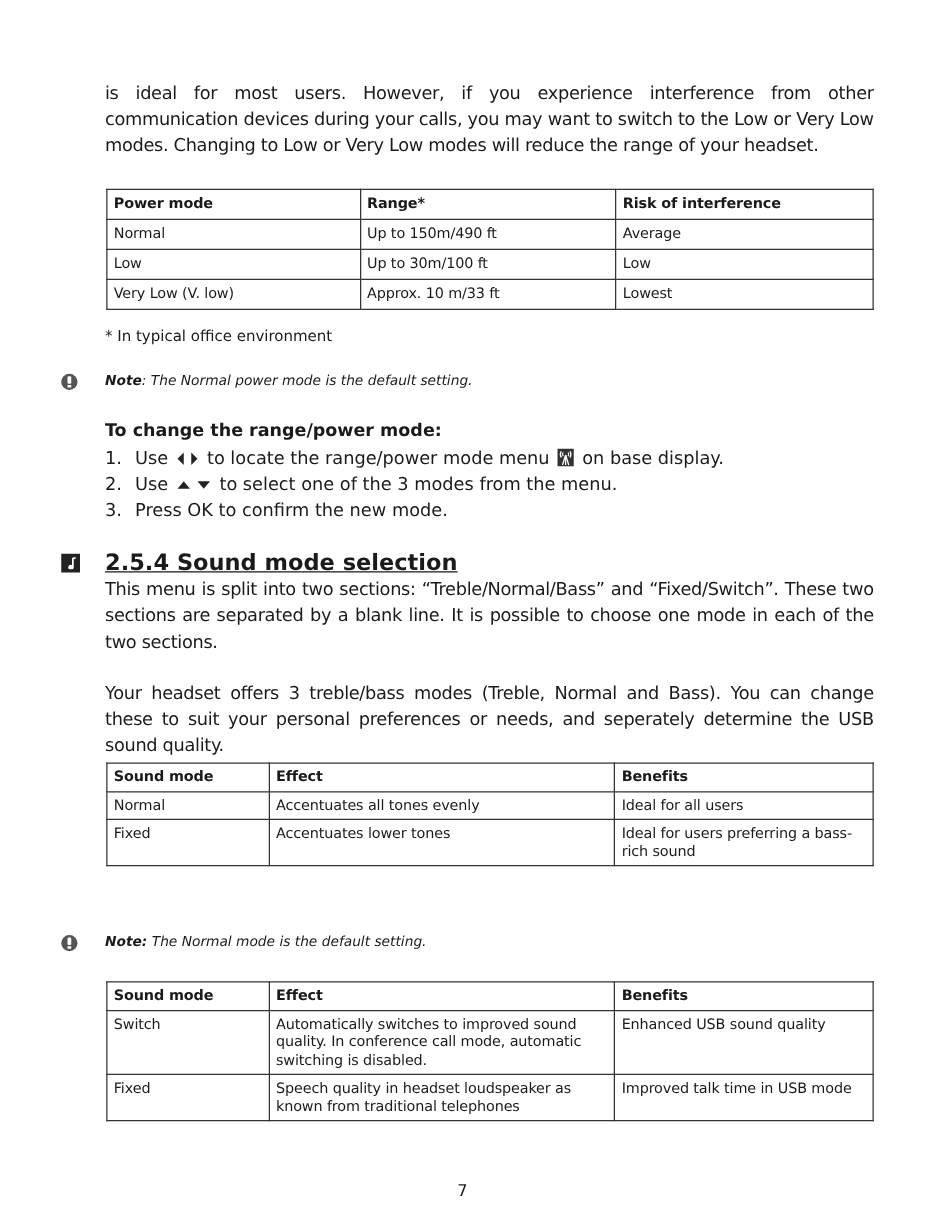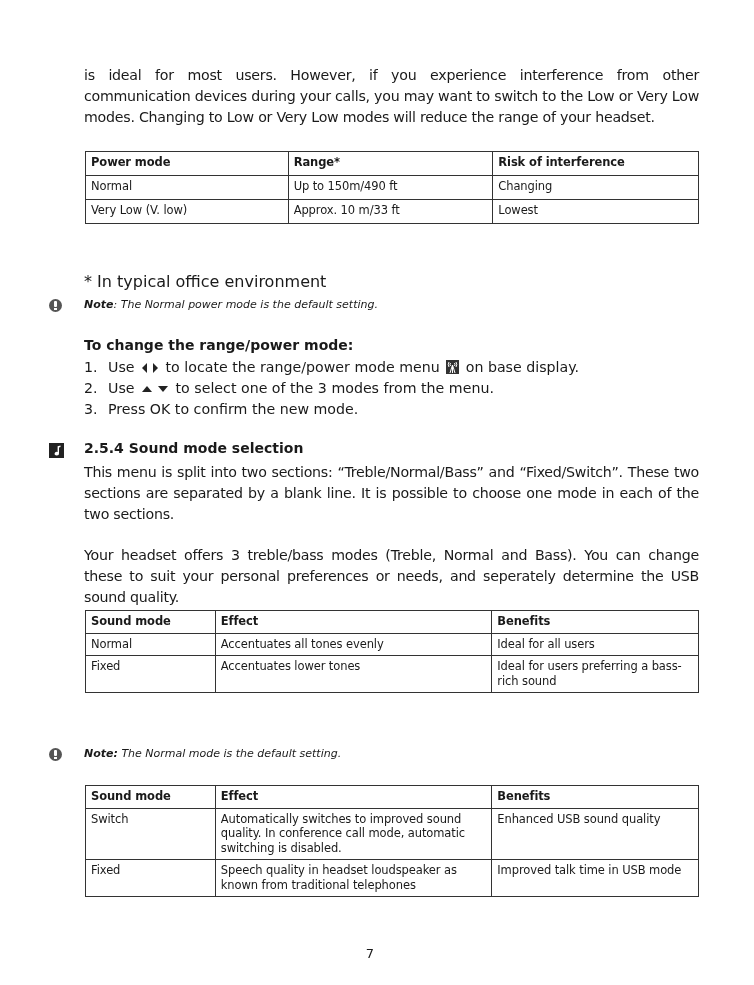--- a/index.html
+++ b/index.html
@@ -9,42 +9,42 @@
   .body-text { position: absolute; left: 84px; width: 615px; font-size: 14.2px; line-height: 20.8px;
                text-align: justify; letter-spacing: -0.25px; }
   .intro { top: 65px; }
   table.doc { position: absolute; left: 85px; width: 614px; border-collapse: collapse;
               font-size: 11.5px; letter-spacing: -0.1px; }
   table.doc th, table.doc td { border: 1px solid #333; text-align: left; vertical-align: top;
               padding: 3px 5px 4px 5px; line-height: 14.5px; }
   table.doc th { font-weight: bold; }
   #power-table { top: 151px; }
   #power-table th, #power-table td { height: 16px; }
-  .footnote { position: absolute; left: 84px; top: 272px; font-size: 16px; }
+  .footnote { position: absolute; left: 84px; top: 262px; font-size: 12px; }
   .note-icon { position: absolute; left: 49px; width: 13px; height: 13px; border-radius: 50%;
                background: #555; }
   .note-icon::after { content: ""; position: absolute; left: 5px; top: 2px; width: 3px; height: 6px;
                background: #fff; border-radius: 1px; }
   .note-icon::before { content: ""; position: absolute; left: 5px; top: 9px; width: 3px; height: 2px;
                background: #fff; }
   .note { position: absolute; left: 84px; font-size: 11px; font-style: italic; }
   .note b { font-style: italic; }
   .subhead { position: absolute; left: 84px; top: 337px; font-size: 14px; font-weight: bold; }
   .steps { position: absolute; left: 84px; top: 357px; font-size: 14.2px; line-height: 21px; margin: 0; padding: 0; list-style: none; }
   .steps li { position: relative; padding-left: 24px; }
   .steps .num { position: absolute; left: 0; }
   .tri { display: inline-block; width: 0; height: 0; vertical-align: middle; }
   .tri-left { border-top: 5px solid transparent; border-bottom: 5px solid transparent; border-right: 5px solid #222; margin: 0 3px; }
   .tri-right { border-top: 5px solid transparent; border-bottom: 5px solid transparent; border-left: 5px solid #222; margin: 0 3px; }
   .tri-up { border-left: 5px solid transparent; border-right: 5px solid transparent; border-bottom: 6px solid #222; margin: 0 3px; }
   .tri-down { border-left: 5px solid transparent; border-right: 5px solid transparent; border-top: 6px solid #222; margin: 0 3px; }
   .menu-icon { display: inline-block; width: 13px; height: 14px; background: #333; vertical-align: -2px; position: relative; margin: 0 2px; }
   .menu-icon svg { position: absolute; left: 0; top: 0; }
   .section-icon { position: absolute; left: 49px; top: 443px; width: 15px; height: 15px; background: #222; }
-  .section-title { position: absolute; left: 84px; top: 440px; font-size: 14px; font-weight: bold; }
+  .section-title { position: absolute; left: 84px; top: 440px; font-size: 18px; font-weight: bold; text-decoration: underline; }
   .p2 { top: 462px; }
   .p3 { top: 545px; }
   #sound-table-1 { top: 610px; }
   #sound-table-2 { top: 785px; }
   .page-number { position: absolute; left: 0; width: 740px; text-align: center; top: 946px; font-size: 13px; }
   col.c1 { width: 130px; } col.c2 { width: 277px; } col.c3 { width: 207px; }
   col.p1 { width: 203px; } col.p2 { width: 205px; } col.p3 { width: 206px; }
 </style>
 </head>
 <body>
@@ -61,21 +61,26 @@
       </colgroup>
     <tbody>
         <tr>
       <th>Power mode</th>
       <th>Range*</th>
       <th>Risk of interference</th>
     </tr>
     <tr>
       <td>Normal</td>
       <td>Up to 150m/490 ft</td>
-      <td>Changing</td>
+      <td>Average</td>
+    </tr>
+    <tr>
+      <td>Low</td>
+      <td>Up to 30m/100 ft</td>
+      <td>Low</td>
     </tr>
     <tr>
       <td>Very Low (V. low)</td>
       <td>Approx. 10 m/33 ft</td>
       <td>Lowest</td>
     </tr>
   </tbody>
     </table>
 
   <div class="footnote">* In typical office environment</div>

